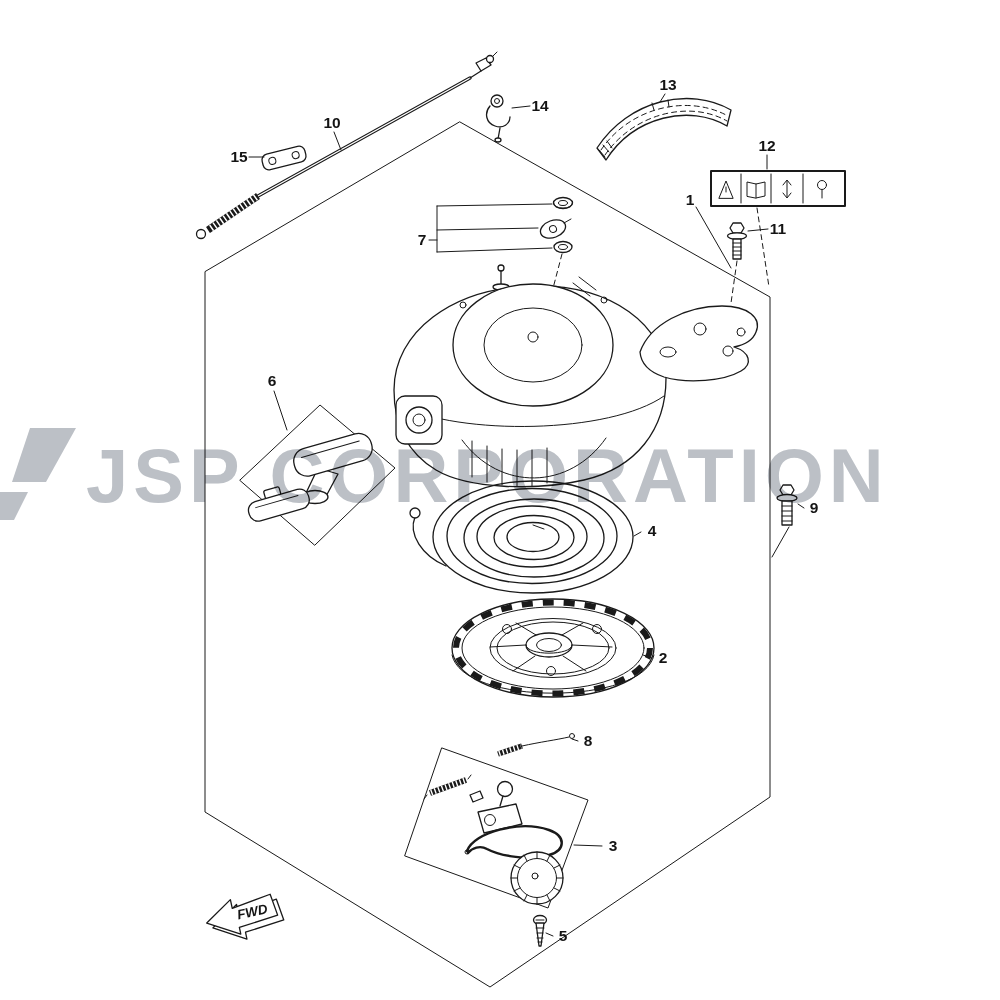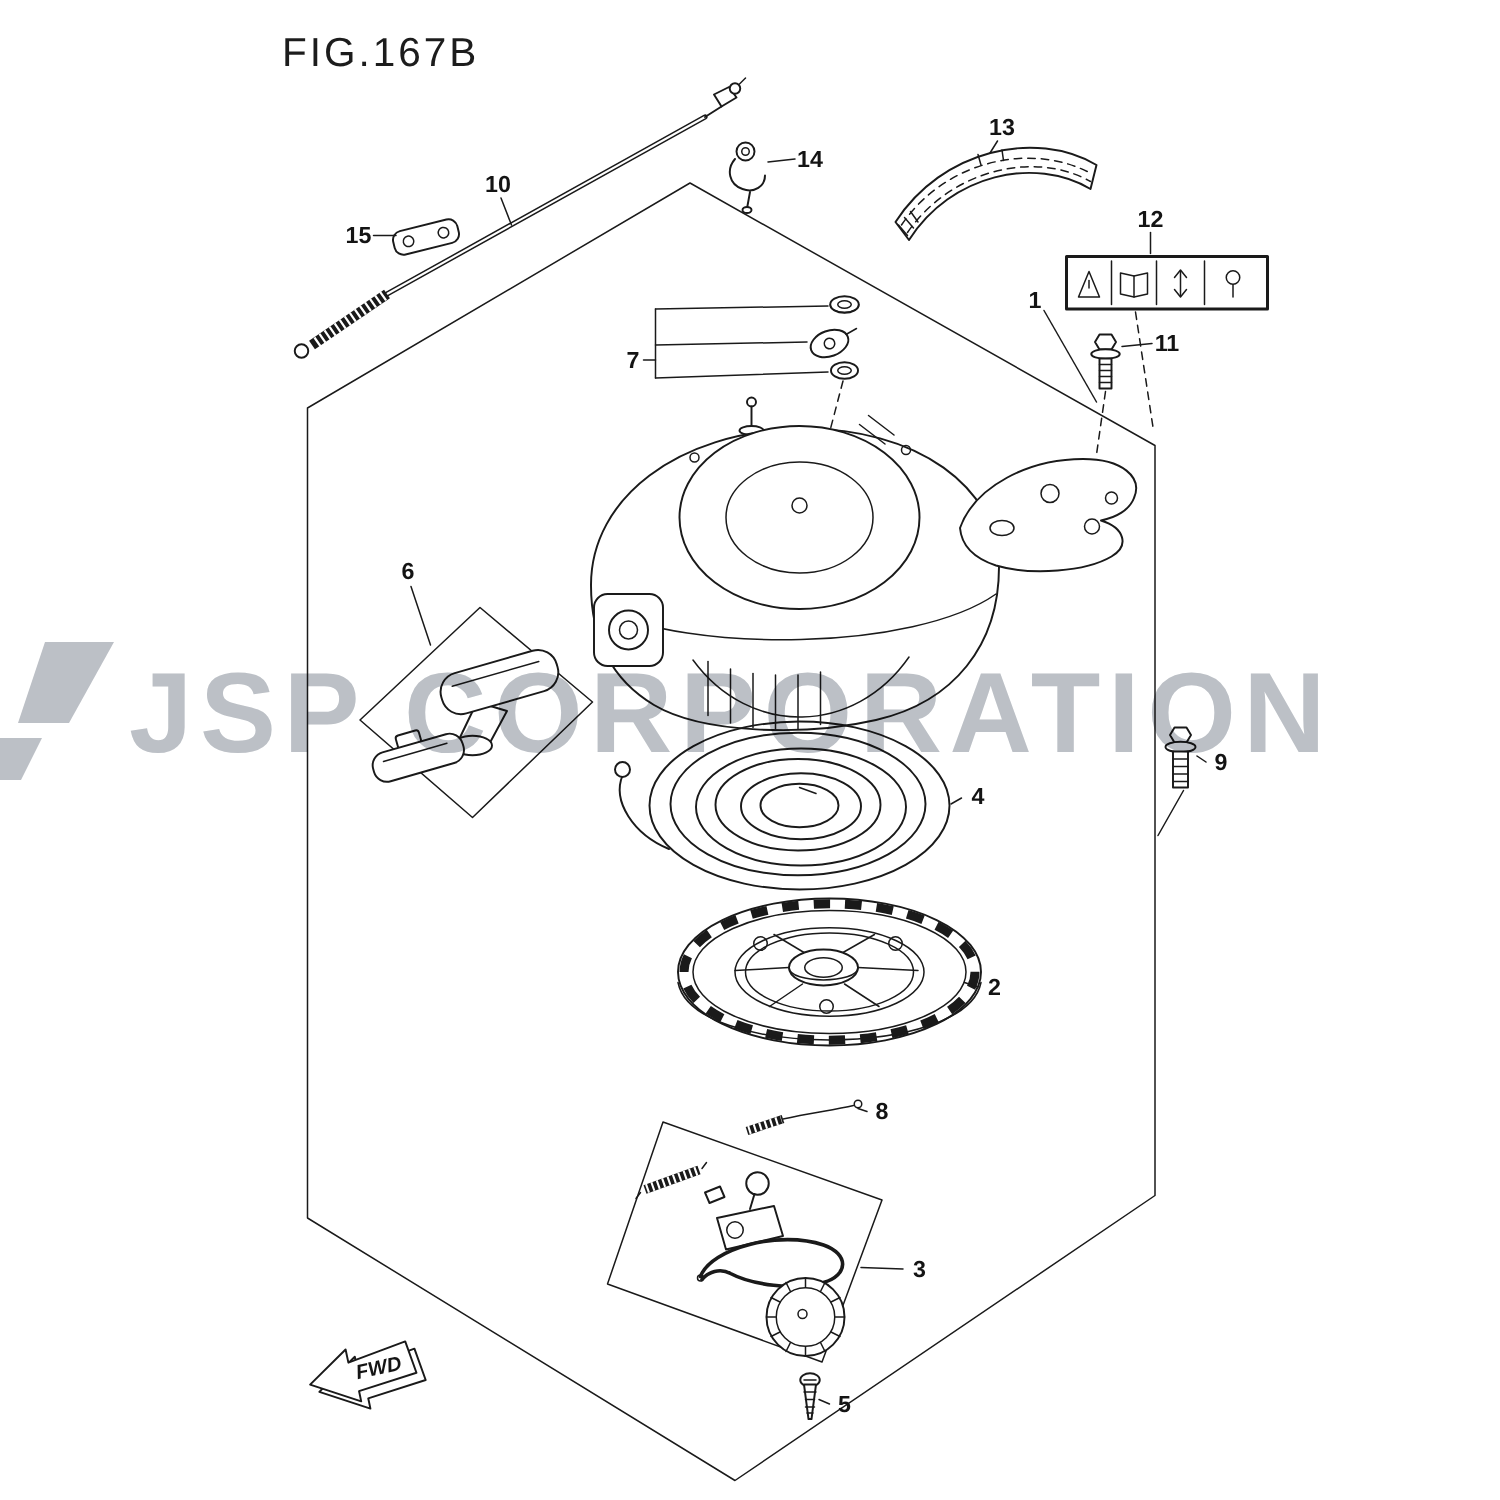--- a/index.html
+++ b/index.html
@@ -302,21 +302,20 @@
       <text x="814" y="513">9</text>
       <text x="332" y="128">10</text>
       <text x="778" y="234">11</text>
       <text x="767" y="151">12</text>
       <text x="668" y="90">13</text>
       <text x="540" y="111">14</text>
       <text x="239" y="162">15</text>
     </g>
   </svg>
 
-  <div class="fig-title">FIG.167B</div>
 
   <div class="watermark">
     <svg class="wm-logo" width="78" height="96" viewBox="0 0 78 96">
       <polygon points="30,0 76,0 46,54 12,54" fill="#bcc0c6"></polygon>
       <polygon points="0,64 28,64 14,92 0,92" fill="#bcc0c6"></polygon>
     </svg>
     <span class="wm-text">JSP CORPORATION</span>
   </div>
 
 </div>

